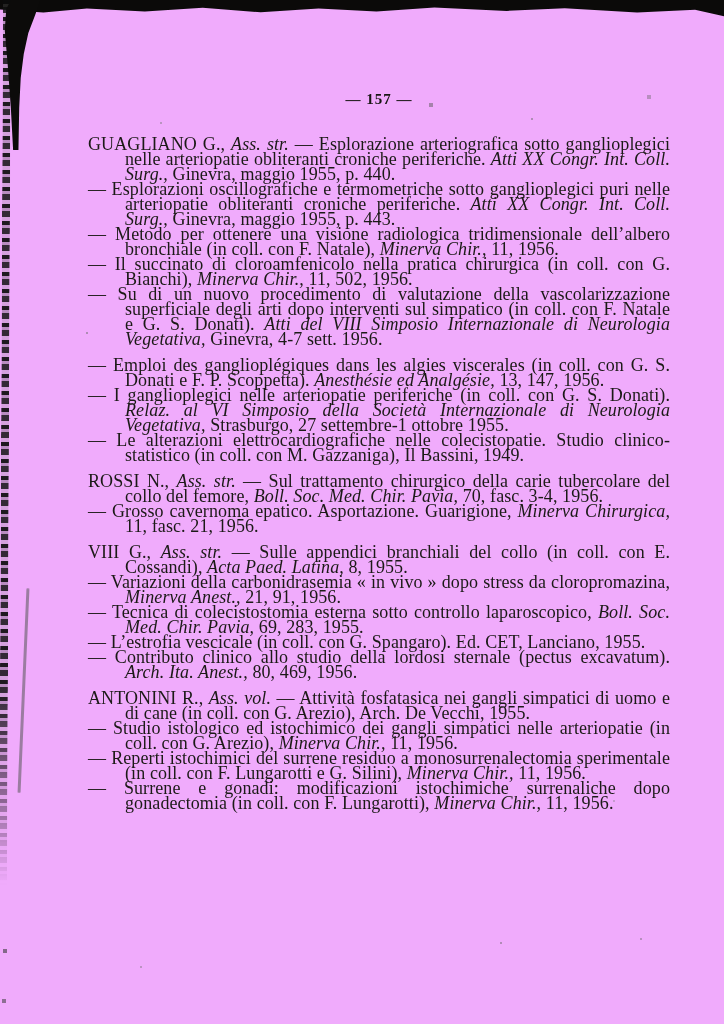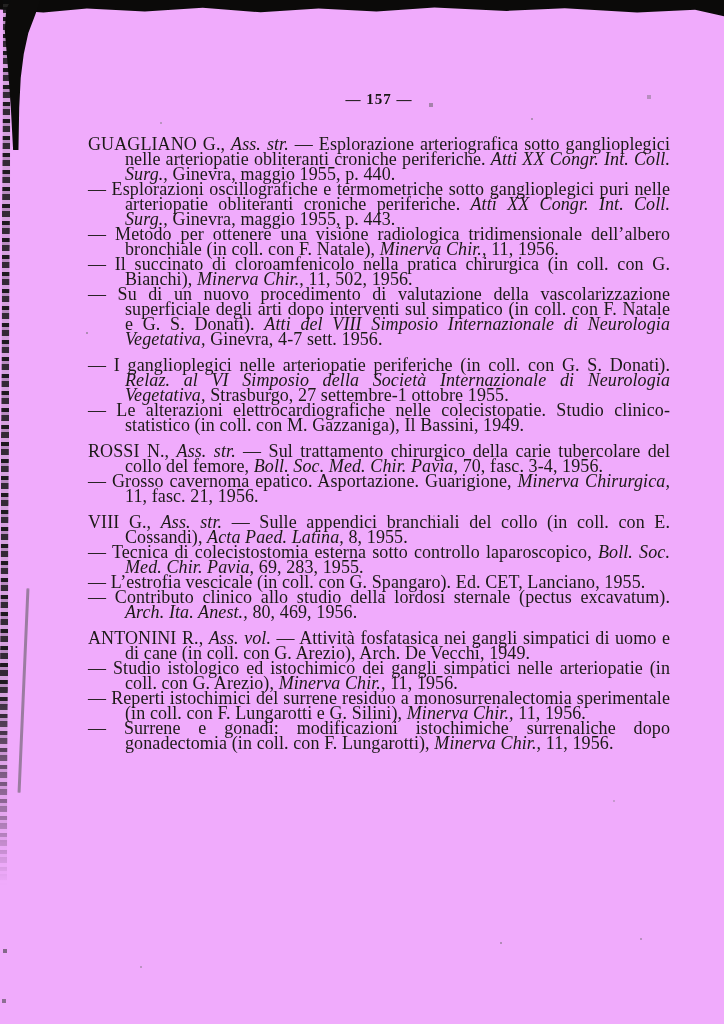--- a/index.html
+++ b/index.html
@@ -134,33 +134,35 @@
 
   <div class="bib">
       <div class="bib-group">
         <p class="entry"><span class="rm">GUAGLIANO G., </span><span class="it">Ass. str.</span><span class="rm"> — Esplorazione arteriografica sotto ganglioplegici nelle arteriopatie obliteranti croniche periferiche. </span><span class="it">Atti XX Congr. Int. Coll. Surg.,</span><span class="rm"> Ginevra, maggio 1955, p. 440.</span></p>
         <p class="entry"><span class="rm">— Esplorazioni oscillografiche e termometriche sotto ganglioplegici puri nelle arteriopatie obliteranti croniche periferiche. </span><span class="it">Atti XX Congr. Int. Coll. Surg.,</span><span class="rm"> Ginevra, maggio 1955, p. 443.</span></p>
         <p class="entry"><span class="rm">— Metodo per ottenere una visione radiologica tridimensionale dell’albero bronchiale (in coll. con F. Natale), </span><span class="it">Minerva Chir.,</span><span class="rm"> 11, 1956.</span></p>
         <p class="entry"><span class="rm">— Il succinato di cloroamfenicolo nella pratica chirurgica (in coll. con G. Bianchi), </span><span class="it">Minerva Chir.,</span><span class="rm"> 11, 502, 1956.</span></p>
         <p class="entry"><span class="rm">— Su di un nuovo procedimento di valutazione della vascolarizzazione superficiale degli arti dopo interventi sul simpatico (in coll. con F. Natale e G. S. Donati). </span><span class="it">Atti del VIII Simposio Internazionale di Neurologia Vegetativa,</span><span class="rm"> Ginevra, 4-7 sett. 1956.</span></p>
       </div>
       <div class="bib-group">
+        <p class="entry"><span class="rm">— Emploi des ganglioplégiques dans les algies viscerales (in coll. con G. S. Donati e F. P. Scoppetta). </span><span class="it">Anesthésie ed Analgésie,</span><span class="rm"> 13, 147, 1956.</span></p>
         <p class="entry"><span class="rm">— I ganglioplegici nelle arteriopatie periferiche (in coll. con G. S. Donati). </span><span class="it">Relaz. al VI Simposio della Società Internazionale di Neurologia Vegetativa,</span><span class="rm"> Strasburgo, 27 settembre-1 ottobre 1955.</span></p>
         <p class="entry"><span class="rm">— Le alterazioni elettrocardiografiche nelle colecistopatie. Studio clinico-statistico (in coll. con M. Gazzaniga), Il Bassini, 1949.</span></p>
       </div>
       <div class="bib-group">
         <p class="entry"><span class="rm">ROSSI N., </span><span class="it">Ass. str.</span><span class="rm"> — Sul trattamento chirurgico della carie tubercolare del collo del femore, </span><span class="it">Boll. Soc. Med. Chir. Pavia,</span><span class="rm"> 70, fasc. 3-4, 1956.</span></p>
         <p class="entry"><span class="rm">— Grosso cavernoma epatico. Asportazione. Guarigione, </span><span class="it">Minerva Chirurgica,</span><span class="rm"> 11, fasc. 21, 1956.</span></p>
       </div>
       <div class="bib-group">
         <p class="entry"><span class="rm">VIII G., </span><span class="it">Ass. str.</span><span class="rm"> — Sulle appendici branchiali del collo (in coll. con E. Cossandi), </span><span class="it">Acta Paed. Latina,</span><span class="rm"> 8, 1955.</span></p>
+        <p class="entry"><span class="rm">— Variazioni della carbonidrasemia « in vivo » dopo stress da cloropromazina, </span><span class="it">Minerva Anest.,</span><span class="rm"> 21, 91, 1956.</span></p>
         <p class="entry"><span class="rm">— Tecnica di colecistostomia esterna sotto controllo laparoscopico, </span><span class="it">Boll. Soc. Med. Chir. Pavia,</span><span class="rm"> 69, 283, 1955.</span></p>
         <p class="entry"><span class="rm">— L’estrofia vescicale (in coll. con G. Spangaro). Ed. CET, Lanciano, 1955.</span></p>
         <p class="entry"><span class="rm">— Contributo clinico allo studio della lordosi sternale (pectus excavatum). </span><span class="it">Arch. Ita. Anest.,</span><span class="rm"> 80, 469, 1956.</span></p>
       </div>
       <div class="bib-group">
-        <p class="entry"><span class="rm">ANTONINI R., </span><span class="it">Ass. vol.</span><span class="rm"> — Attività fosfatasica nei gangli simpatici di uomo e di cane (in coll. con G. Arezio), Arch. De Vecchi, 1949.</span></p>
+        <p class="entry"><span class="rm">ANTONINI R., </span><span class="it">Ass. vol.</span><span class="rm"> — Attività fosfatasica nei gangli simpatici di uomo e di cane (in coll. con G. Arezio), Arch. De Vecchi, 1955.</span></p>
         <p class="entry"><span class="rm">— Studio istologico ed istochimico dei gangli simpatici nelle arteriopatie (in coll. con G. Arezio), </span><span class="it">Minerva Chir.,</span><span class="rm"> 11, 1956.</span></p>
         <p class="entry"><span class="rm">— Reperti istochimici del surrene residuo a monosurrenalectomia sperimentale (in coll. con F. Lungarotti e G. Silini), </span><span class="it">Minerva Chir.,</span><span class="rm"> 11, 1956.</span></p>
         <p class="entry"><span class="rm">— Surrene e gonadi: modificazioni istochimiche surrenaliche dopo gonadectomia (in coll. con F. Lungarotti), </span><span class="it">Minerva Chir.,</span><span class="rm"> 11, 1956.</span></p>
       </div>
     </div>
 </div>
 
 </body></html>

